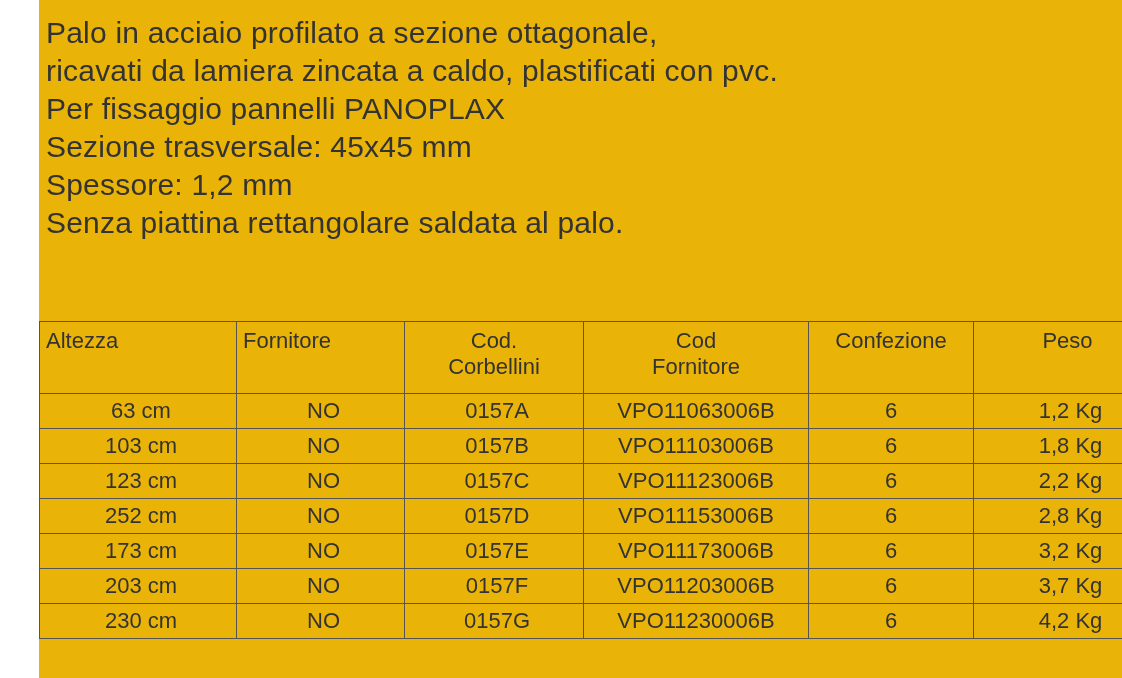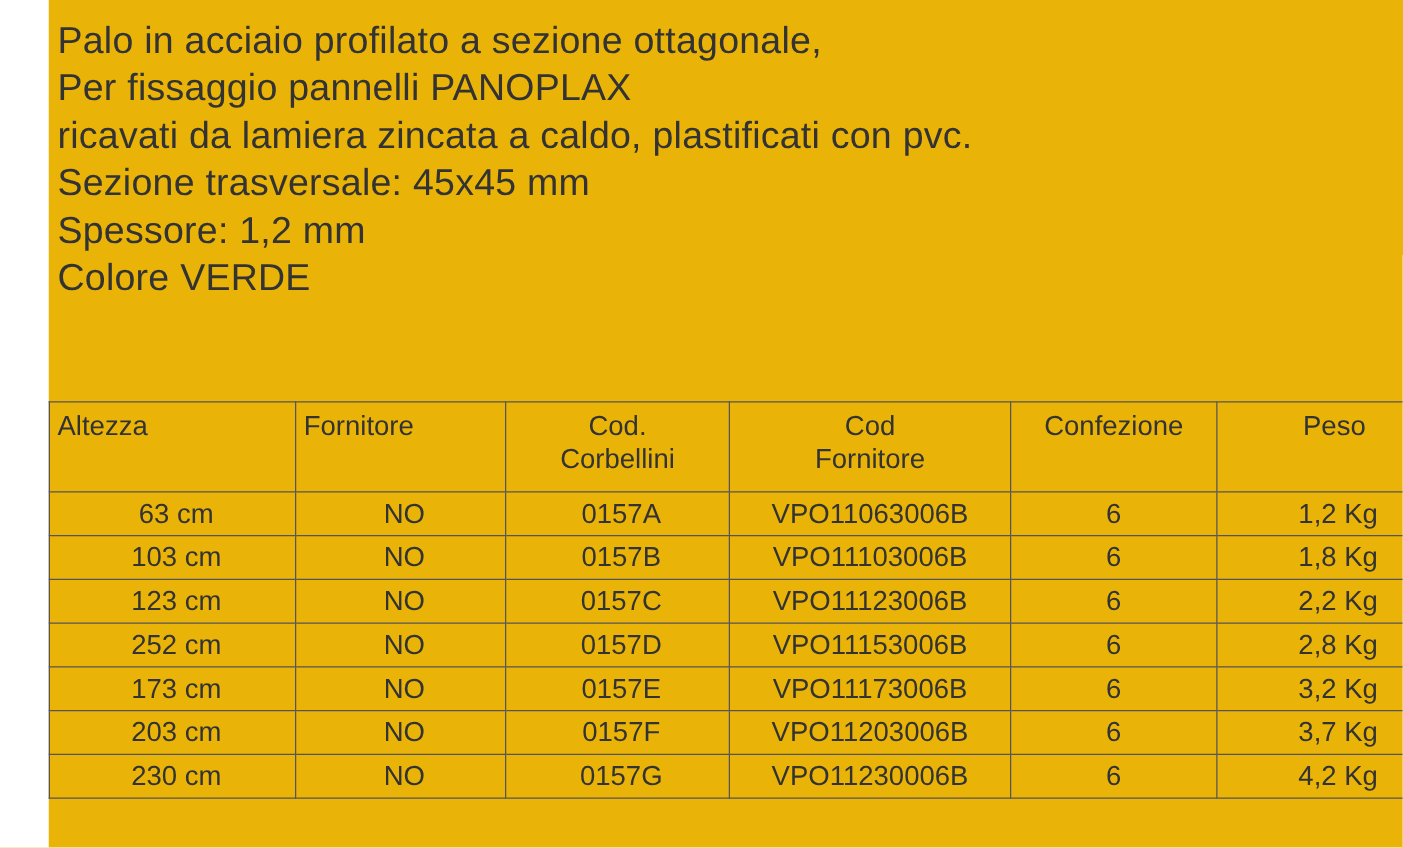--- a/index.html
+++ b/index.html
@@ -56,25 +56,25 @@
   .al { text-align: left; padding-left: 6px; }
   .ac { text-align: center; }
 </style>
 </head>
 <body>
 
 <div class="page">
 
   <div class="description">
     <div class="desc-line">Palo in acciaio profilato a sezione ottagonale,</div>
+    <div class="desc-line">ricavati da lamiera zincata a caldo, plastificati con pvc.</div>
     <div class="desc-line">Per fissaggio pannelli PANOPLAX</div>
-    <div class="desc-line">ricavati da lamiera zincata a caldo, plastificati con pvc.</div>
     <div class="desc-line">Sezione trasversale: 45x45 mm</div>
     <div class="desc-line">Spessore: 1,2 mm</div>
-    <div class="desc-line">Colore VERDE</div>
+    <div class="desc-line">Senza piattina rettangolare saldata al palo.</div>
   </div>
 
   <table class="product-table">
     <colgroup>
       <col class="c0">
         <col class="c1">
         <col class="c2">
         <col class="c3">
         <col class="c4">
         <col class="c5">

